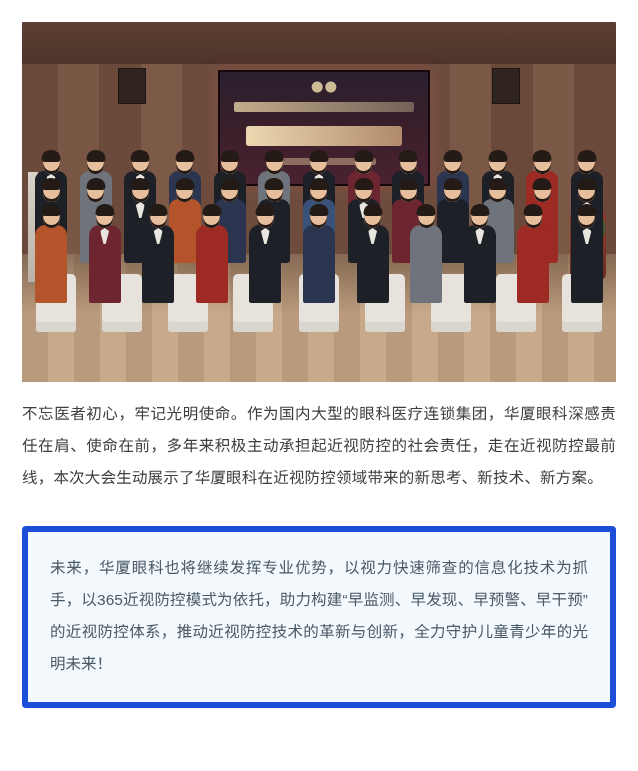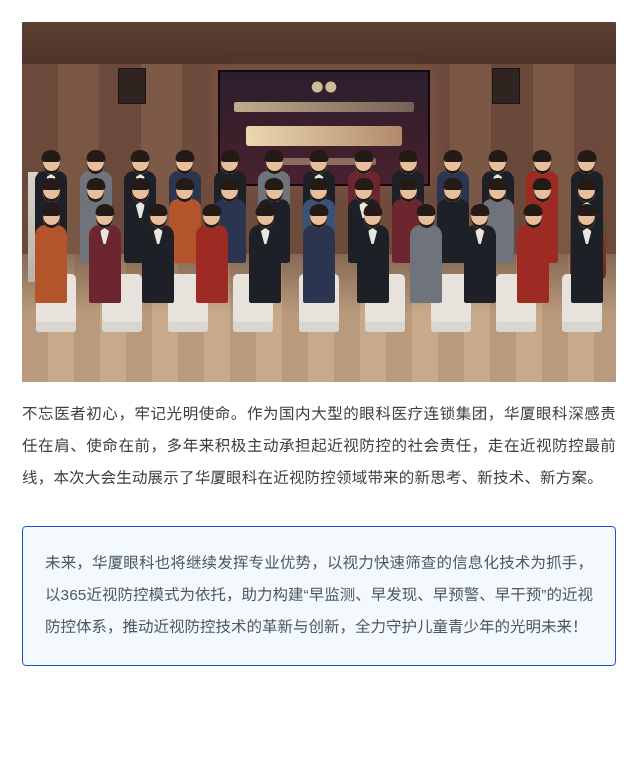--- a/index.html
+++ b/index.html
@@ -191,21 +191,21 @@
     font-size: 15.5px;
     line-height: 32px;
     color: #3f3f3f;
     letter-spacing: .2px;
     text-align: justify;
   }
 
   
   .callout {
     margin-top: 32px;
-    border: 1px solid #1d4ed8;
+    border: 6px solid #1d4ed8;
     border-radius: 4px;
     background: #f4f9fd;
     padding: 20px 22px 22px 22px;
     font-size: 15.5px;
     line-height: 32px;
     color: #4a5a66;
     text-align: justify;
   }
 </style>
 </head>

